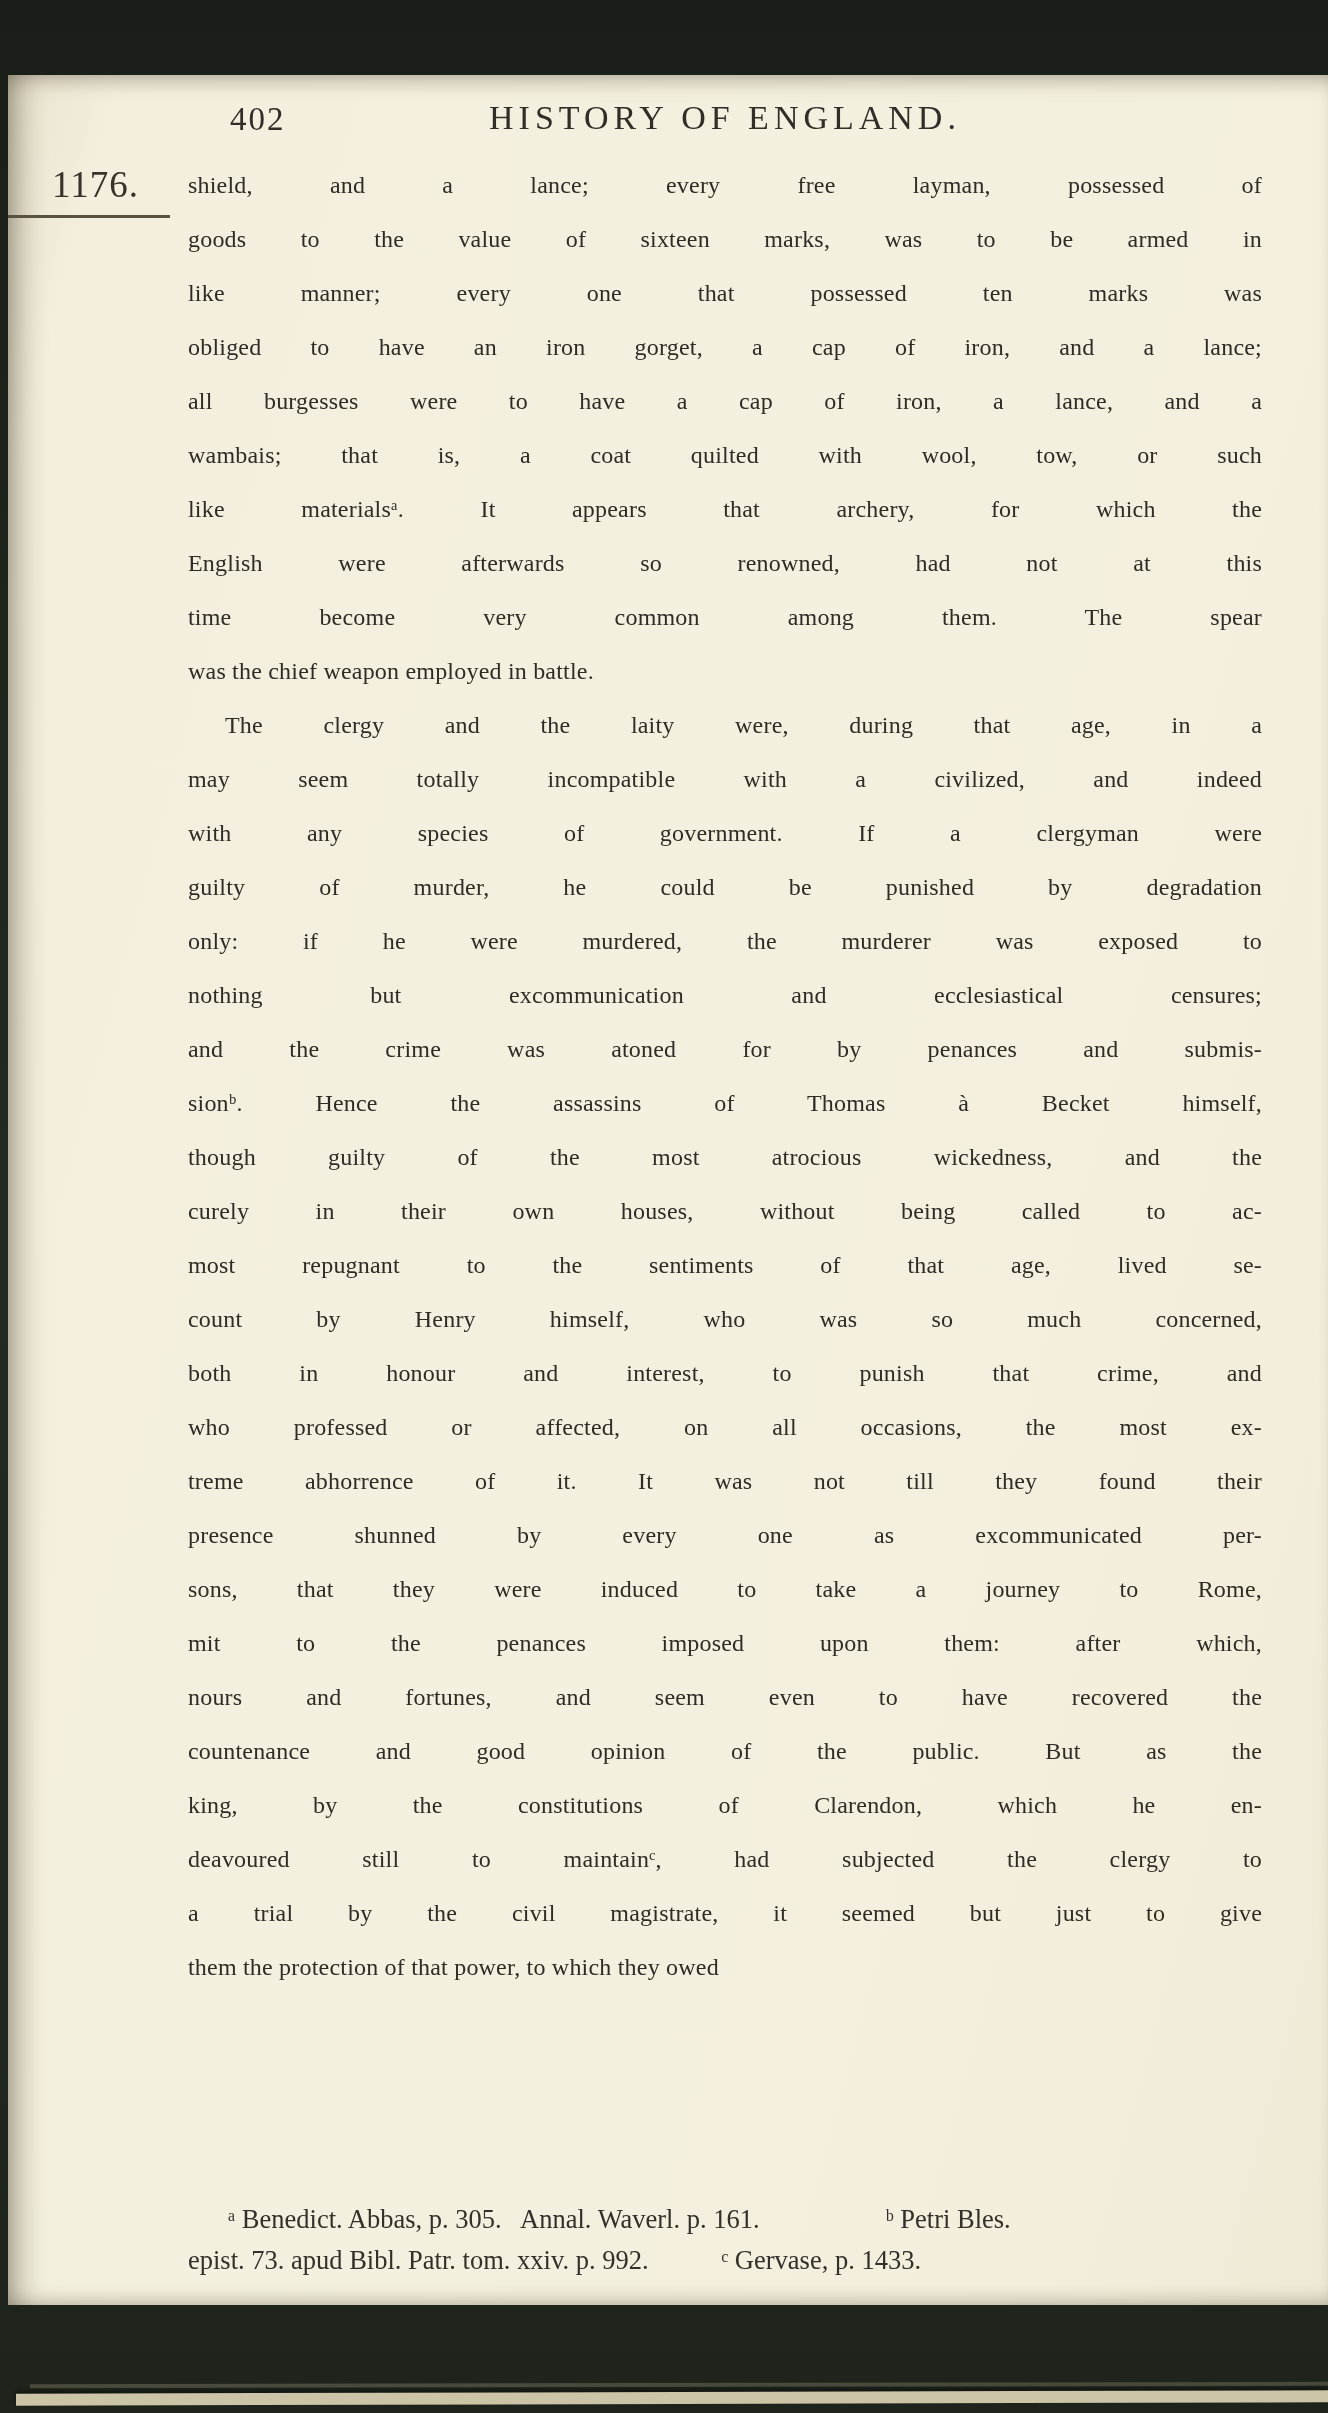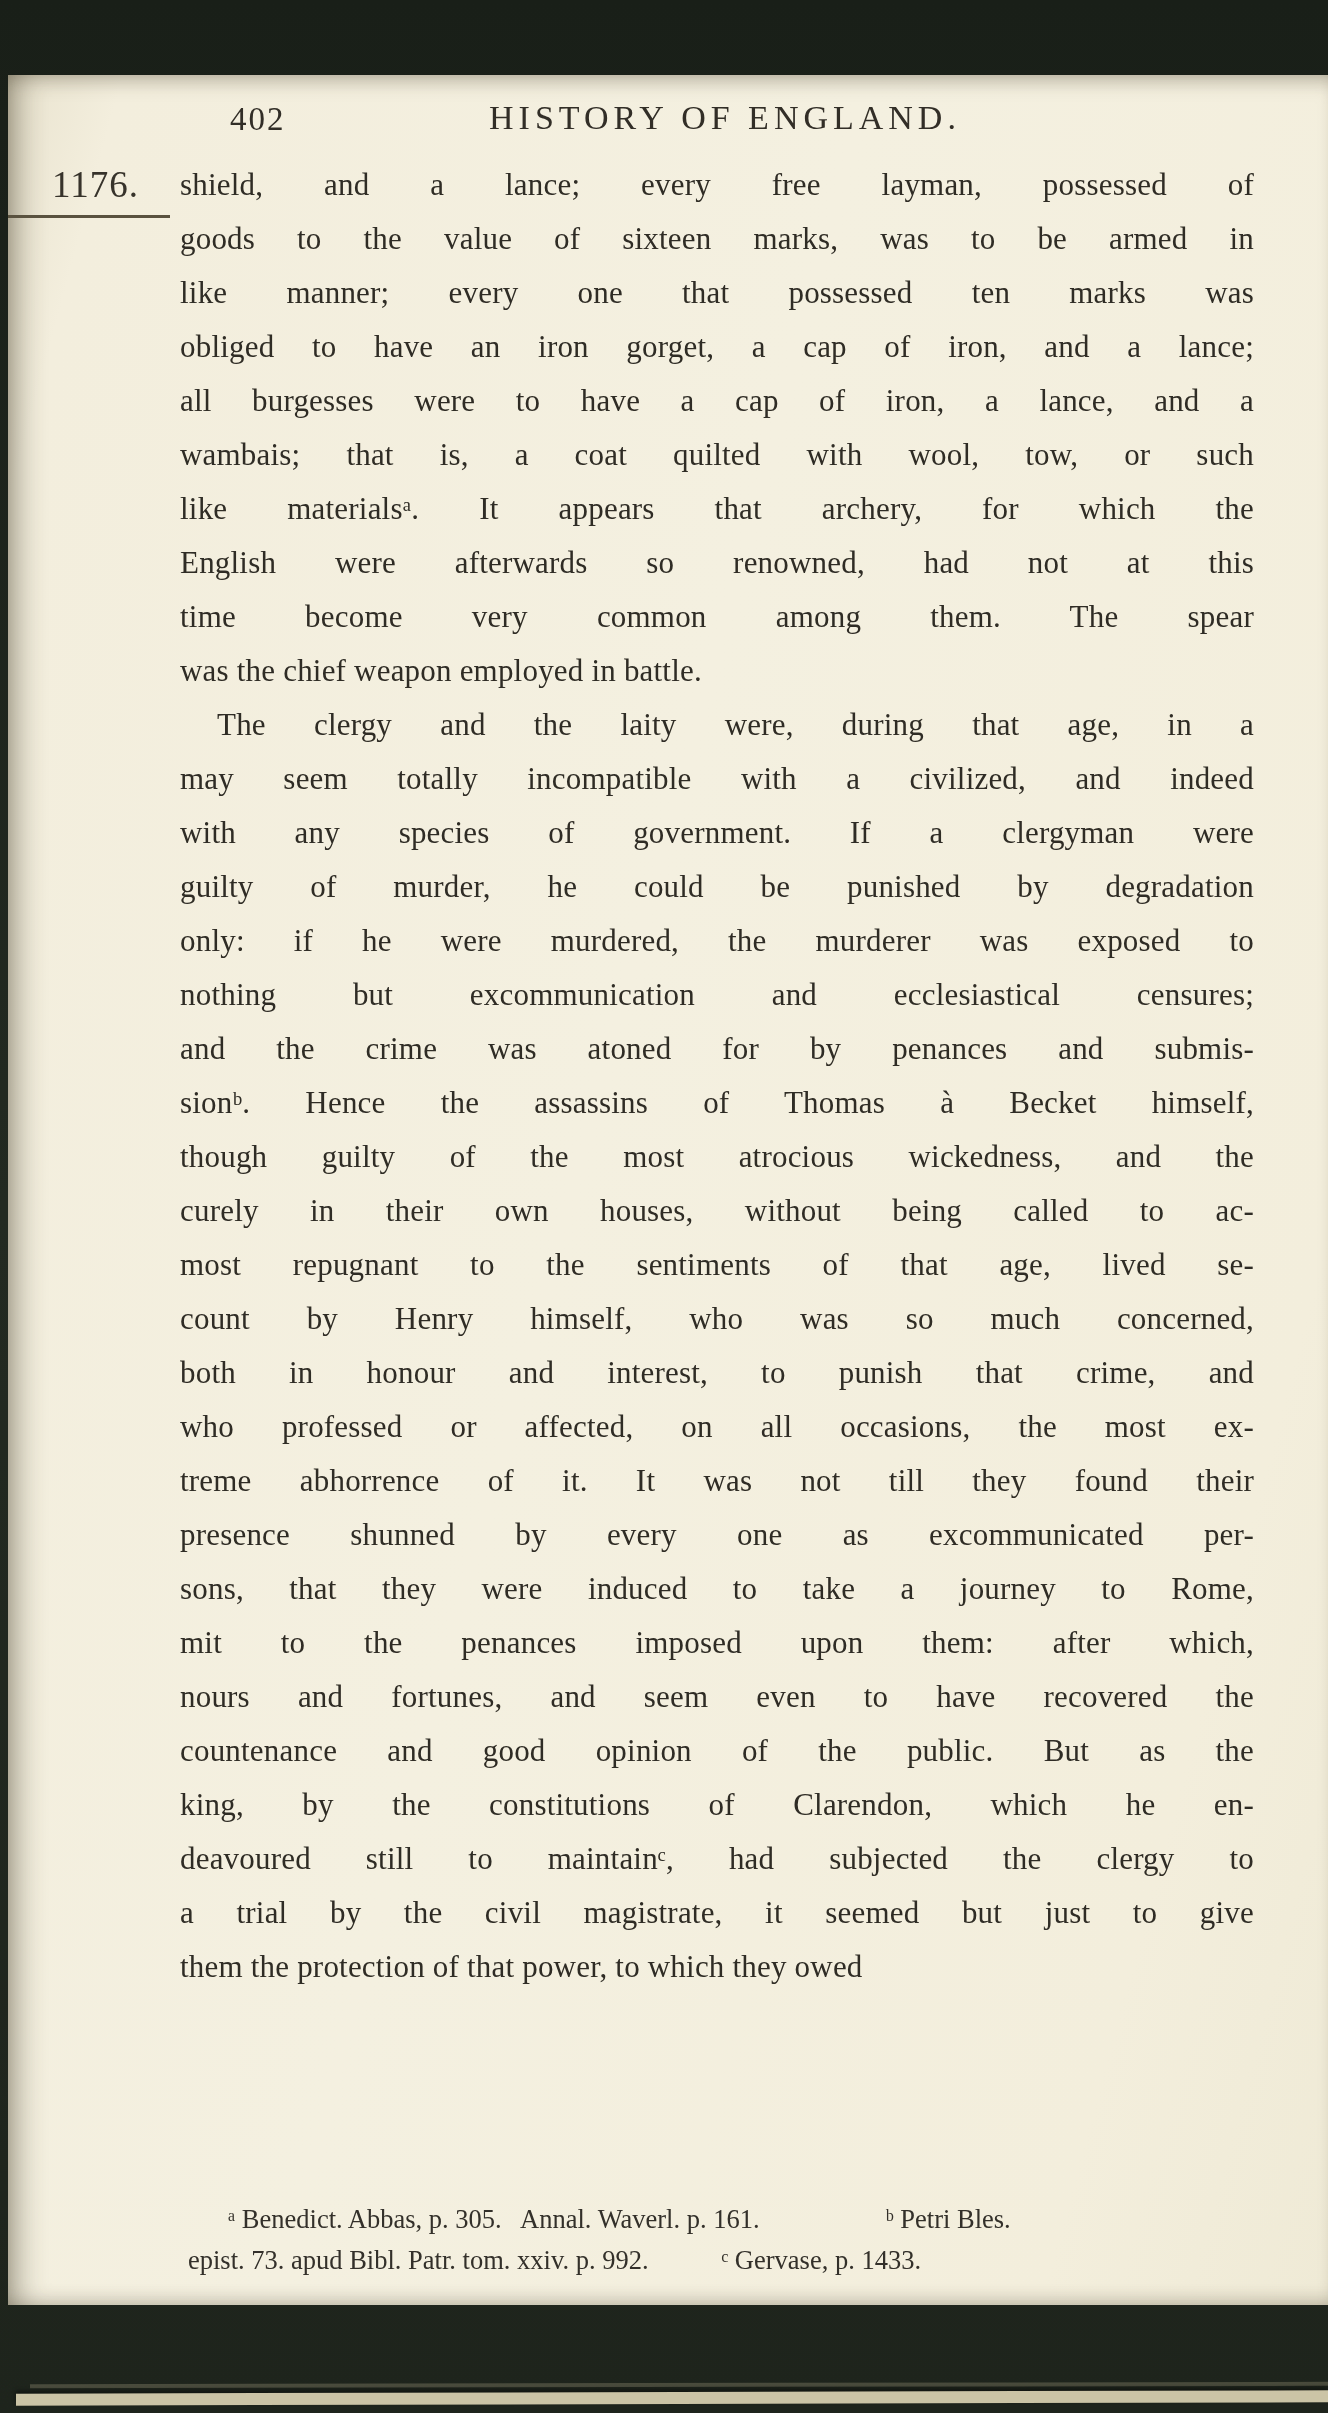--- a/index.html
+++ b/index.html
@@ -50,23 +50,23 @@
     color: #37332b;
   }
   .margin-rule {
     position: absolute;
     left: 0; top: 140px;
     width: 162px; height: 3px;
     background: #5a523f;
   }
   .body-text {
     position: absolute;
-    left: 172px; top: 83px;
+    left: 180px; top: 83px;
     width: 1074px;
-    font-size: 31px;
+    font-size: 24px;
     line-height: 54px;
     letter-spacing: 0.2px;
     color: #2f2c25;
   }
   .line {
     text-align: justify;
     text-align-last: justify;
   }
   .line.last { text-align-last: left; }
   .para.indent .line:first-child { text-indent: 37px; }

